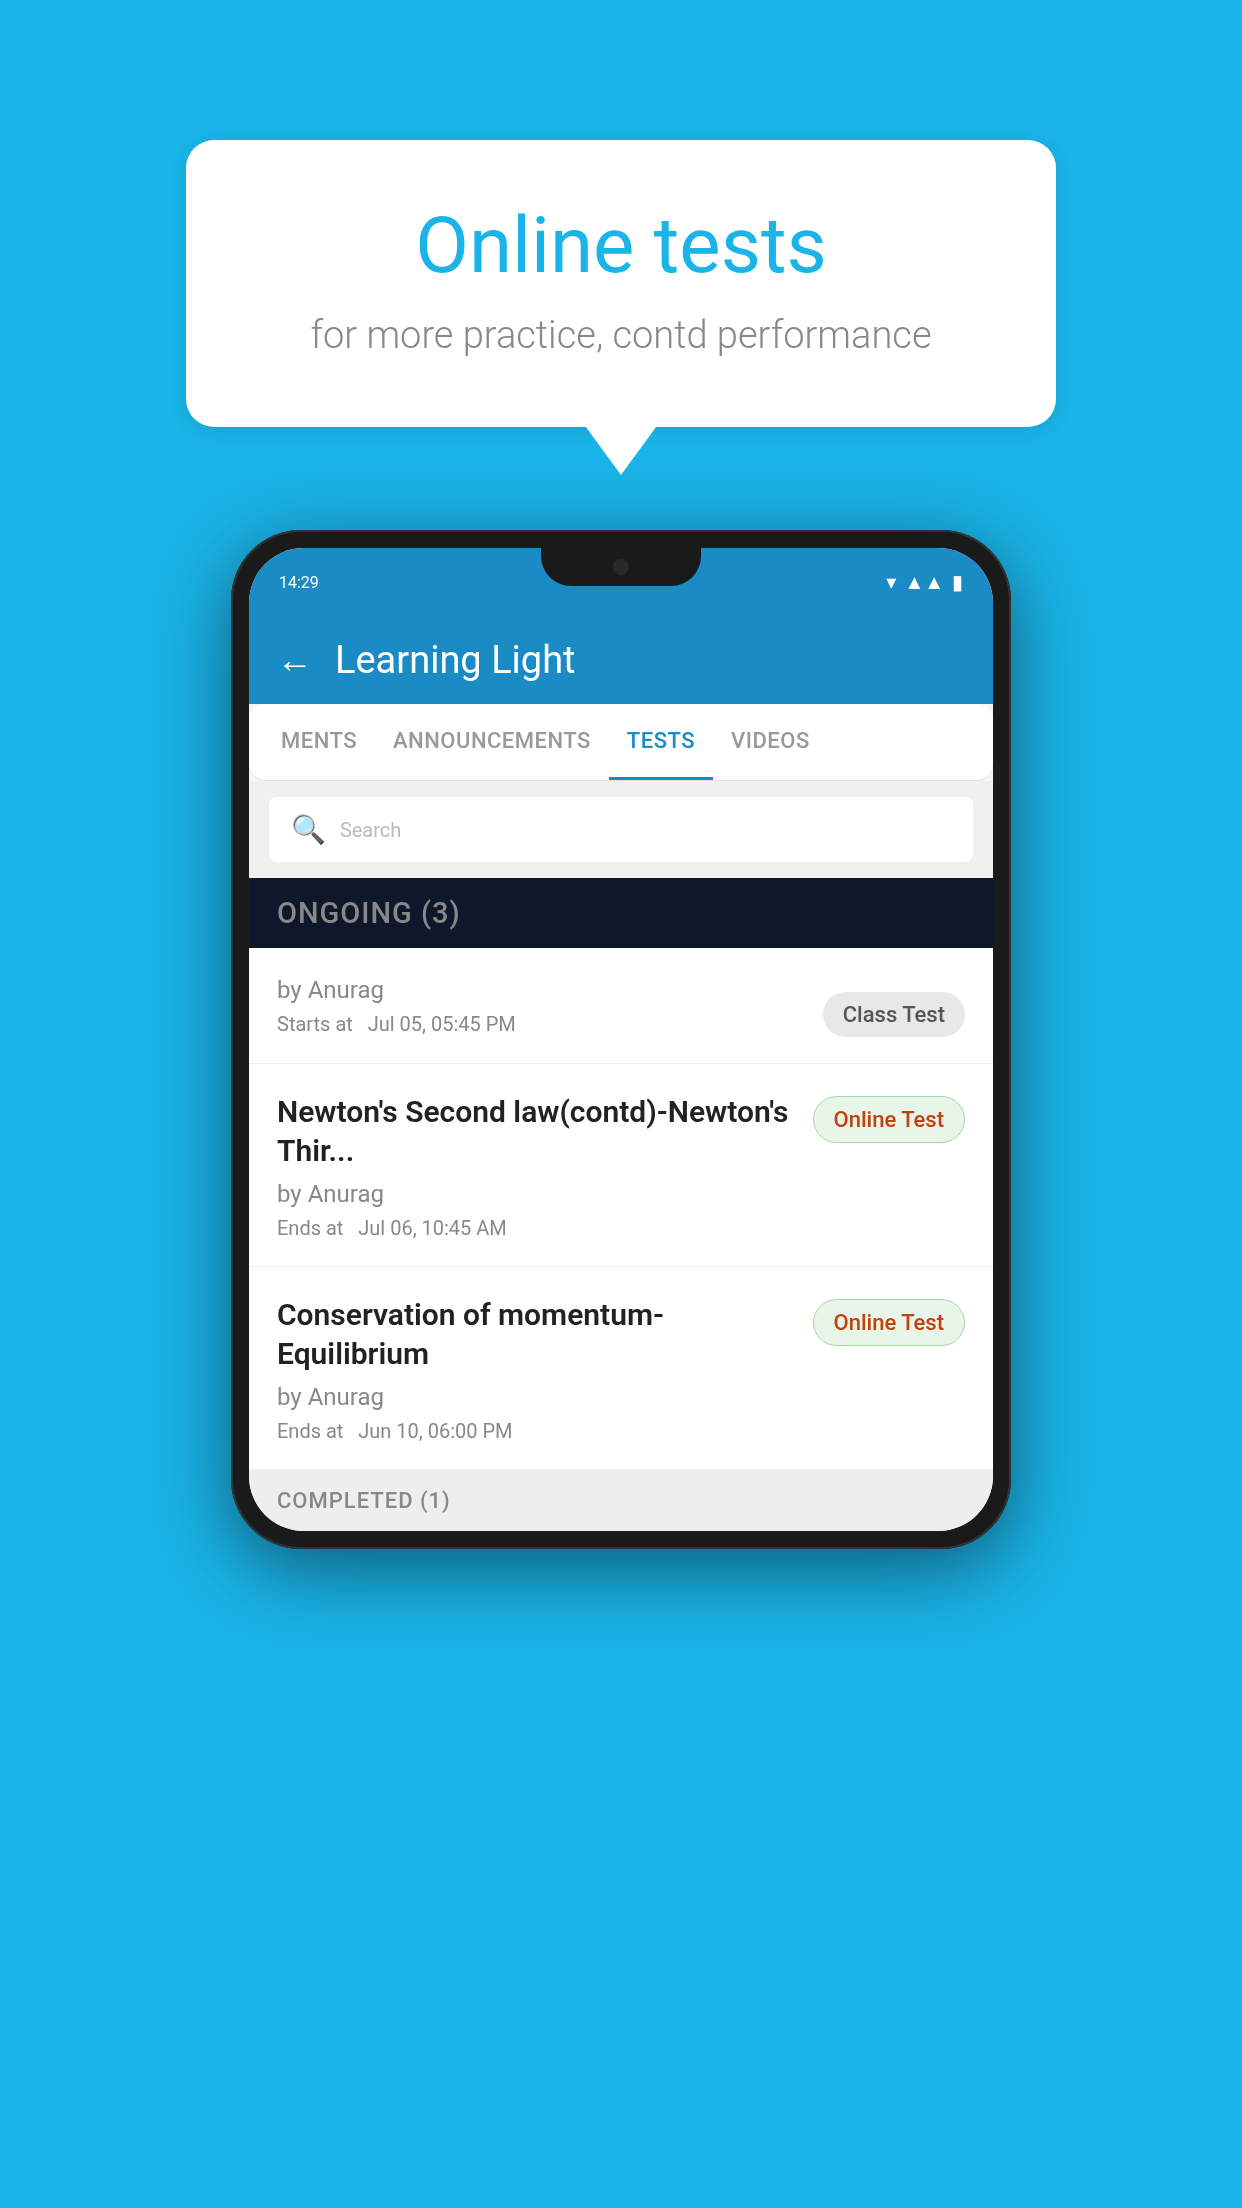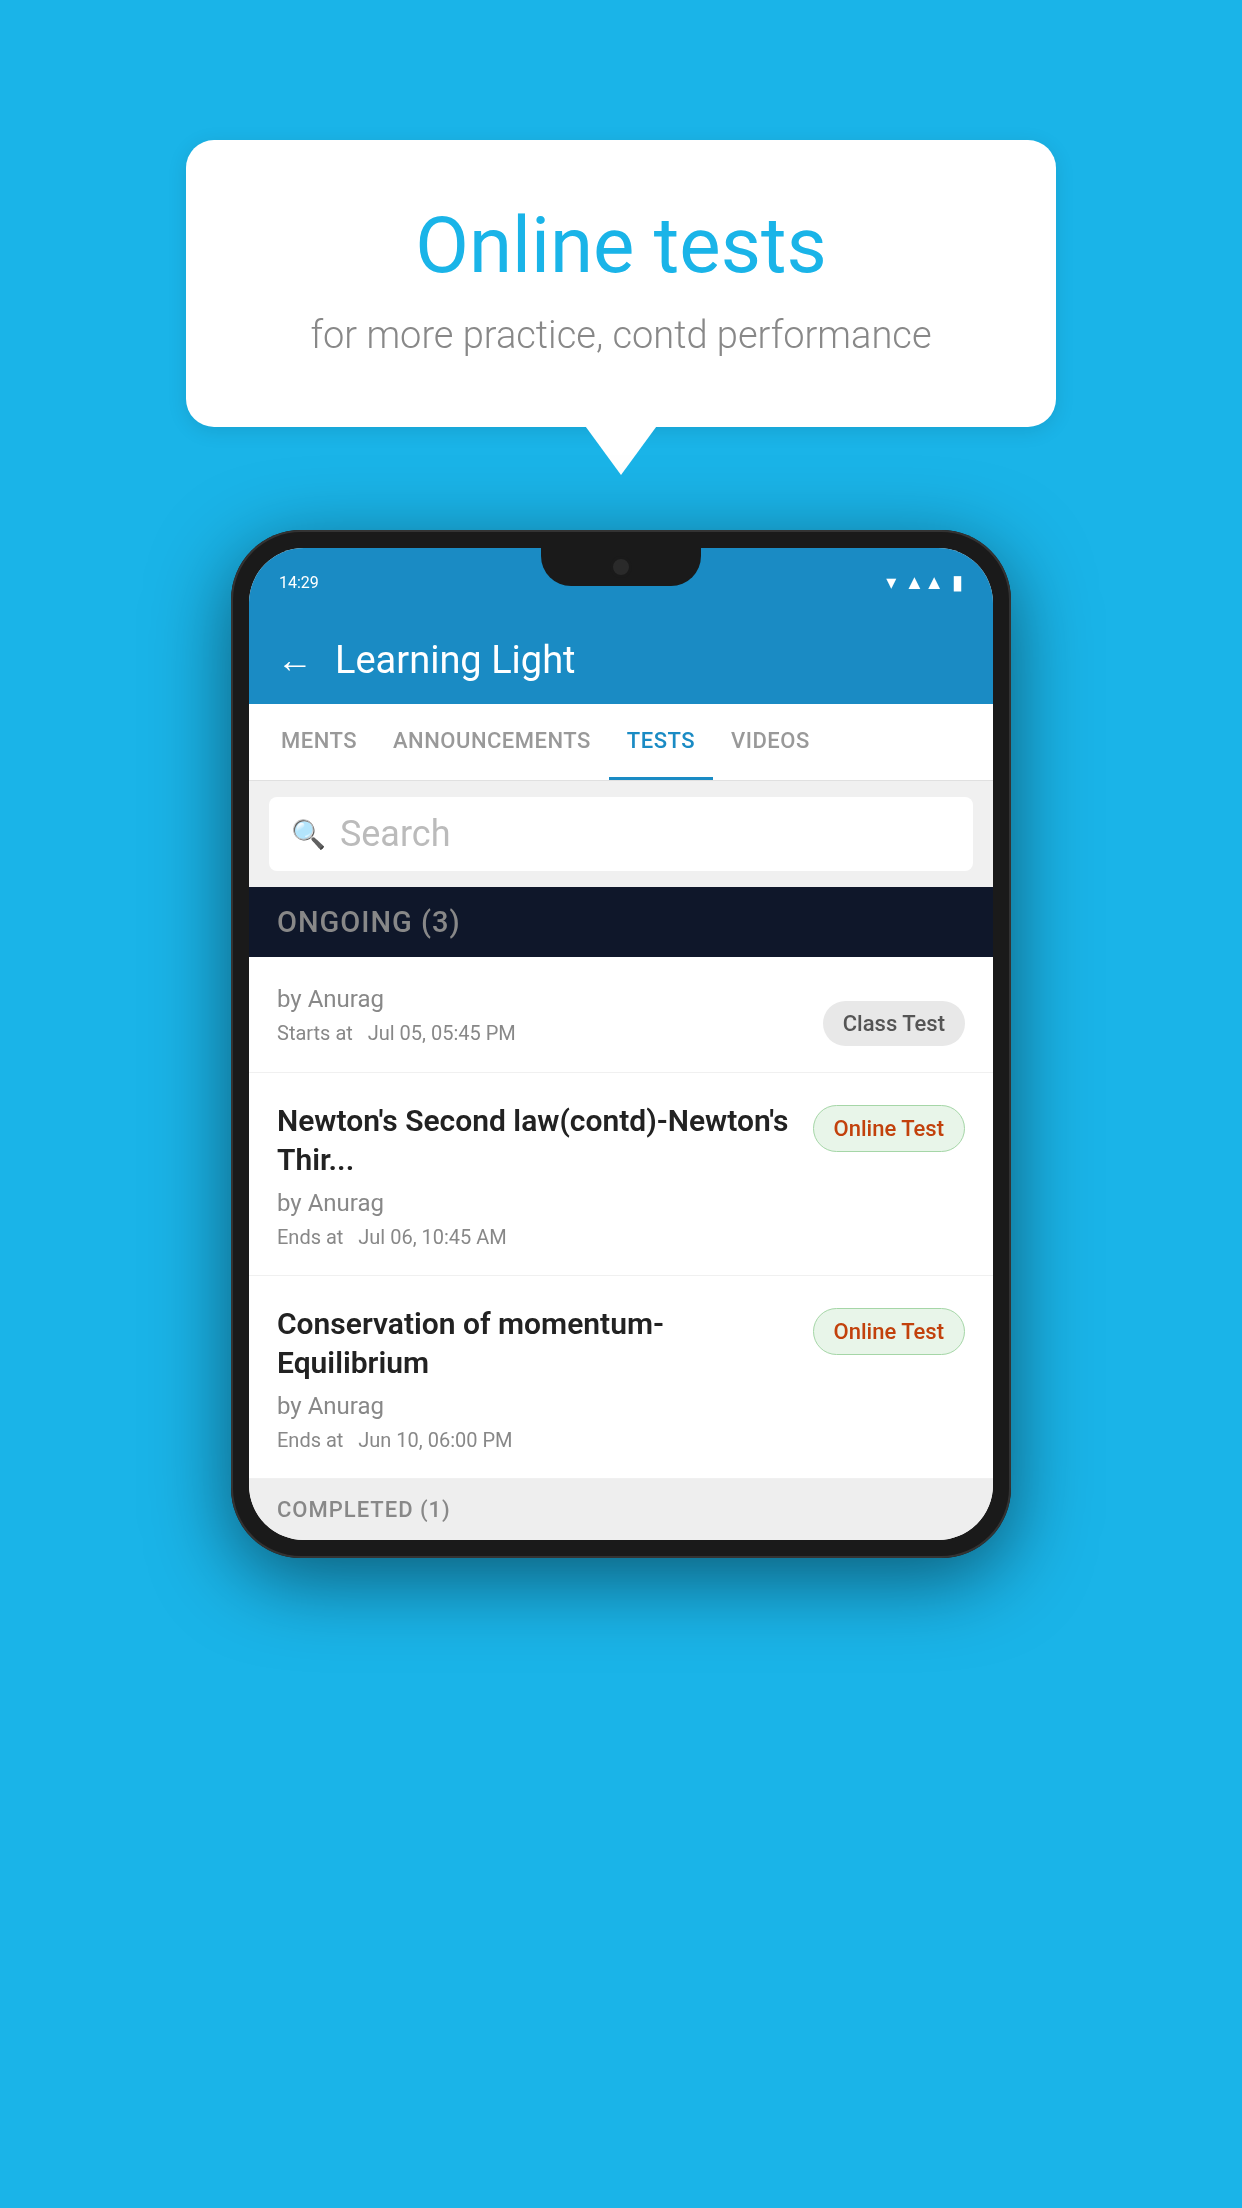--- a/index.html
+++ b/index.html
@@ -154,20 +154,21 @@
       font-size: 38px;
       font-weight: 400;
     }
 
     
     .tabs-container {
       background: white;
       display: flex;
       border-bottom: 1px solid #e0e0e0;
       padding: 0 14px;
+      border-radius: 17px;
     }
 
     .tab {
       padding: 24px 18px;
       font-size: 22px;
       color: #999;
       font-weight: 500;
       letter-spacing: 0.5px;
       cursor: pointer;
       text-transform: uppercase;
@@ -194,21 +195,21 @@
       gap: 14px;
     }
 
     .search-icon {
       color: #aaa;
       font-size: 28px;
     }
 
     .search-text {
       color: #bbb;
-      font-size: 36px;
+      font-size: 20px;
     }
 
     
     .section-header {
       background: #0f172a;
       padding: 18px 28px;
       font-size: 29px;
       color: #888;
       font-weight: 500;
       letter-spacing: 1px;

